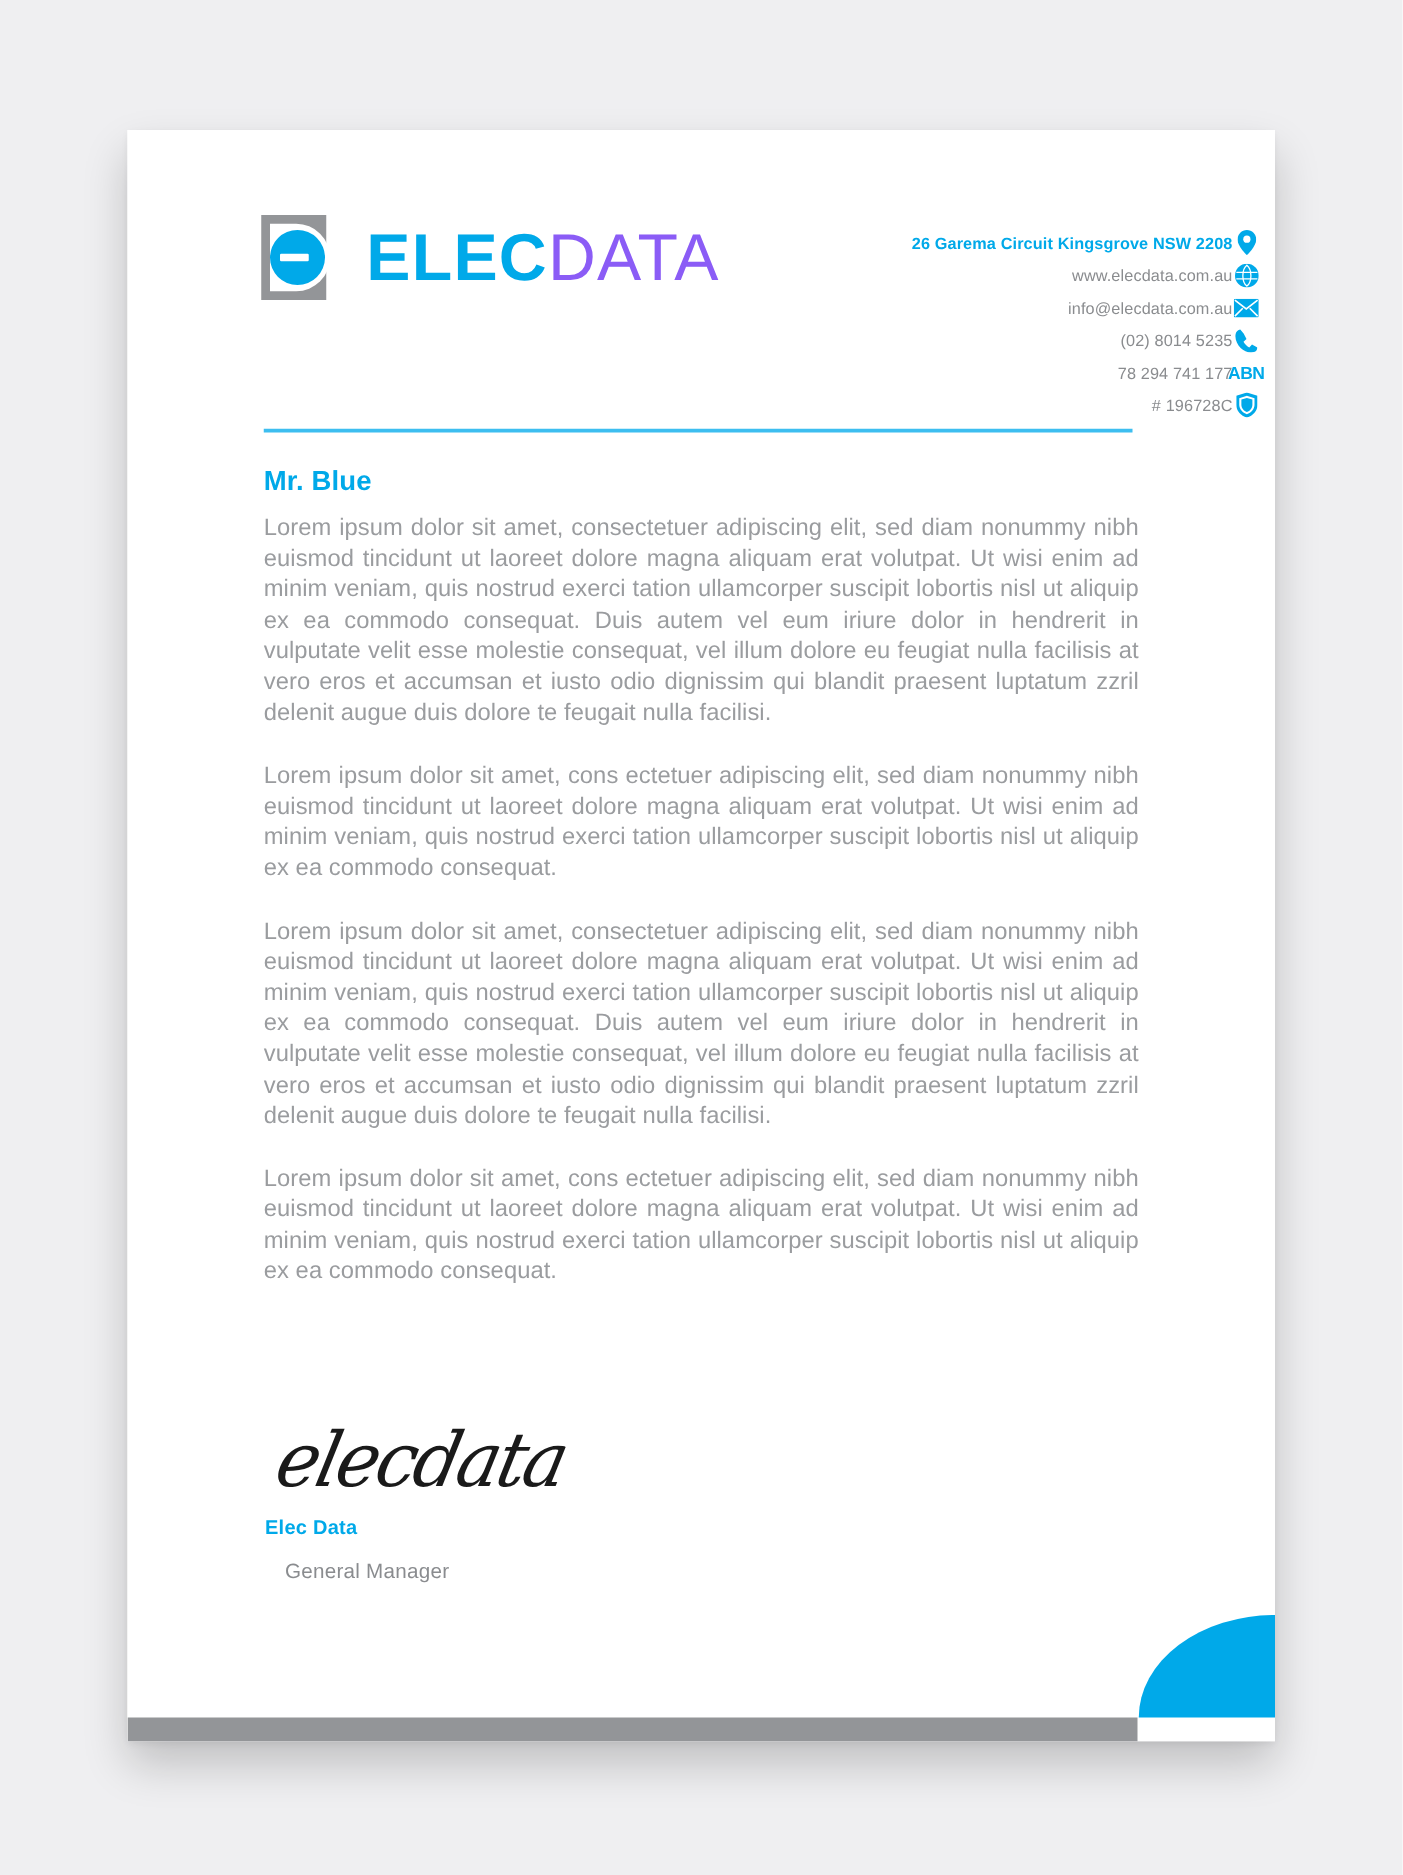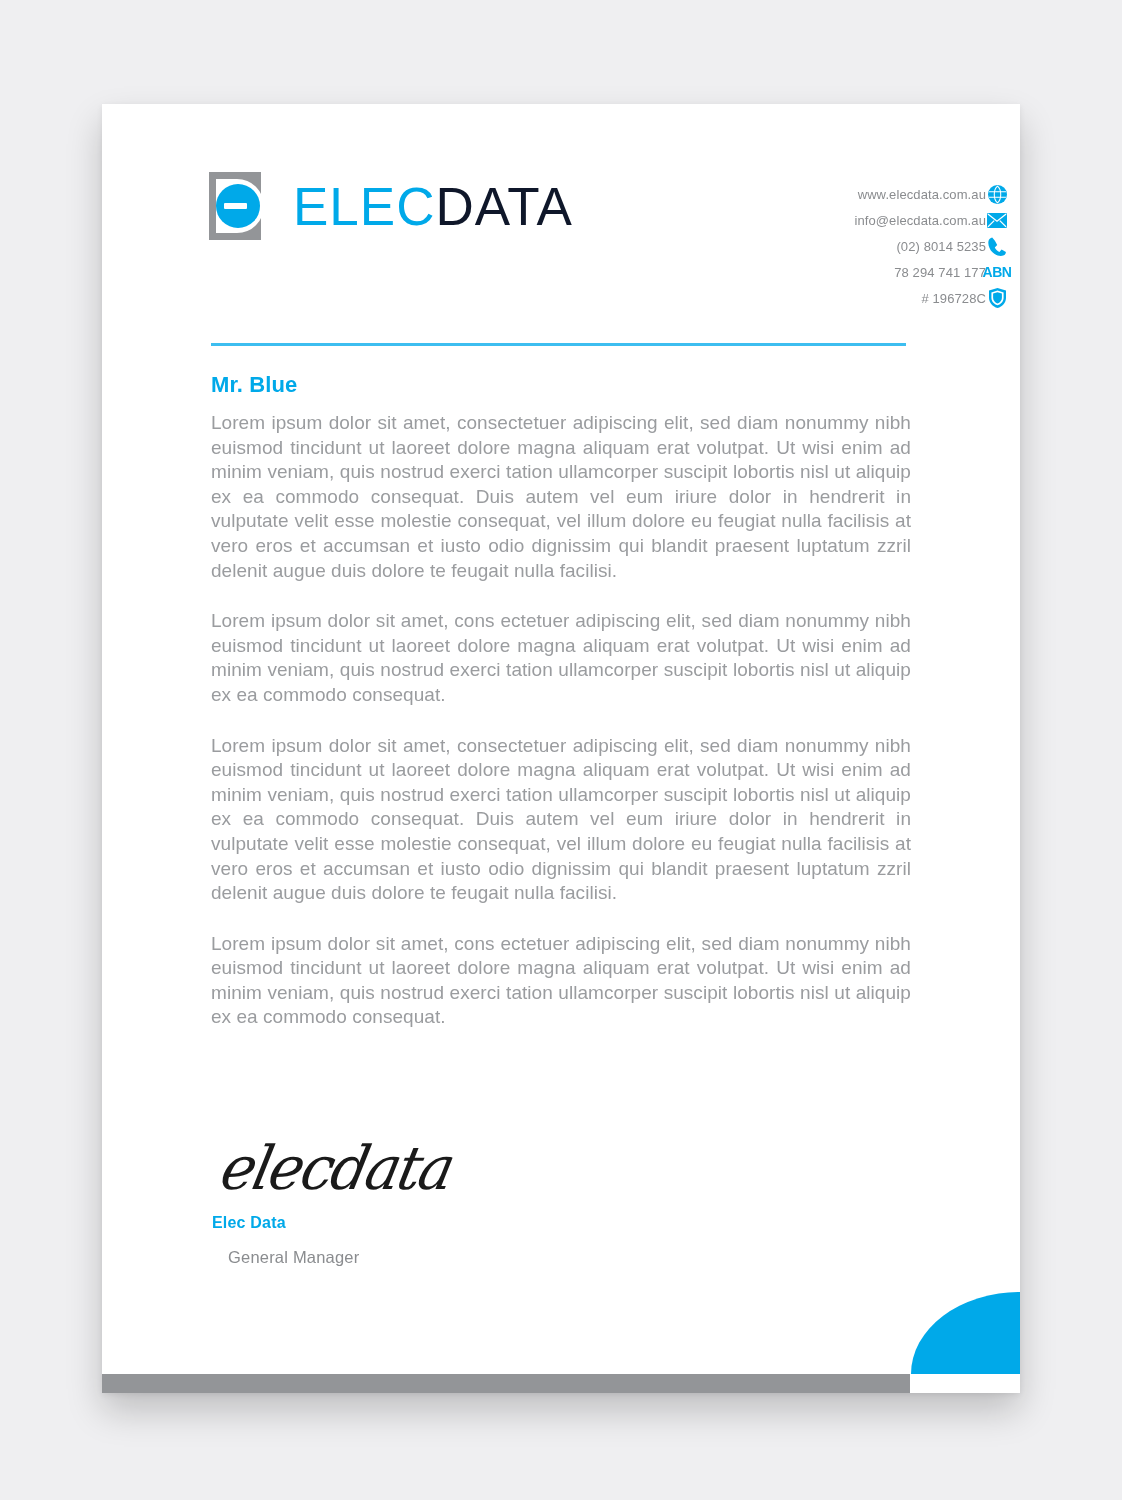--- a/index.html
+++ b/index.html
@@ -89,24 +89,24 @@
   #logo-text {
     margin-left: 18px;
     font-size: 53px;
     letter-spacing: 1px;
     line-height: 1;
     font-weight: 400;
     white-space: nowrap;
   }
   #logo-text .elec {
     color: #00a9e9;
-    font-weight: 400;
+    font-weight: 700;
   }
   #logo-text .data {
-    color: #0f172a;
+    color: #8b5cf6;
     font-weight: 300;
     text-align: center;
   }
 
   
   #contact-block {
     position: absolute;
     right: 12px;
     top: 78px;
     width: 330px;
@@ -254,20 +254,29 @@
         <div class="sq"></div>
         <div class="sq-notch"></div>
         <div class="circle"></div>
         <div class="bar"></div>
       </div>
       <div id="logo-text"><span class="elec">ELEC</span><span class="data">DATA</span></div>
     </div>
 
     <div id="contact-block">
 
+      <div class="contact-row is-accent">
+        <span class="contact-text">26 Garema Circuit Kingsgrove NSW 2208</span>
+        <span class="contact-icon">
+          <svg width="15" height="20" viewBox="0 0 15 20" fill="currentColor" aria-hidden="true">
+            <path d="M7.5 0C3.4 0 0 3.4 0 7.5C0 13 7.5 20 7.5 20S15 13 15 7.5C15 3.4 11.6 0 7.5 0Z"></path>
+            <circle cx="7.5" cy="7.3" r="2.9" fill="#ffffff"></circle>
+          </svg>
+        </span>
+      </div>
 
       <div class="contact-row">
         <span class="contact-text">www.elecdata.com.au</span>
         <span class="contact-icon">
           <svg width="19" height="19" viewBox="0 0 20 20" fill="currentColor" aria-hidden="true">
             <circle cx="10" cy="10" r="10"></circle>
             <path d="M10 1.2c2.3 1.8 3.4 5 3.4 8.8s-1.1 7-3.4 8.8c-2.3-1.8-3.4-5-3.4-8.8S7.7 3 10 1.2Z" fill="none" stroke="#ffffff" stroke-width="1.1"></path>
             <path d="M1.1 7.2h17.8M1.1 12.8h17.8" stroke="#ffffff" stroke-width="1.1" fill="none"></path>
           </svg>
         </span>

